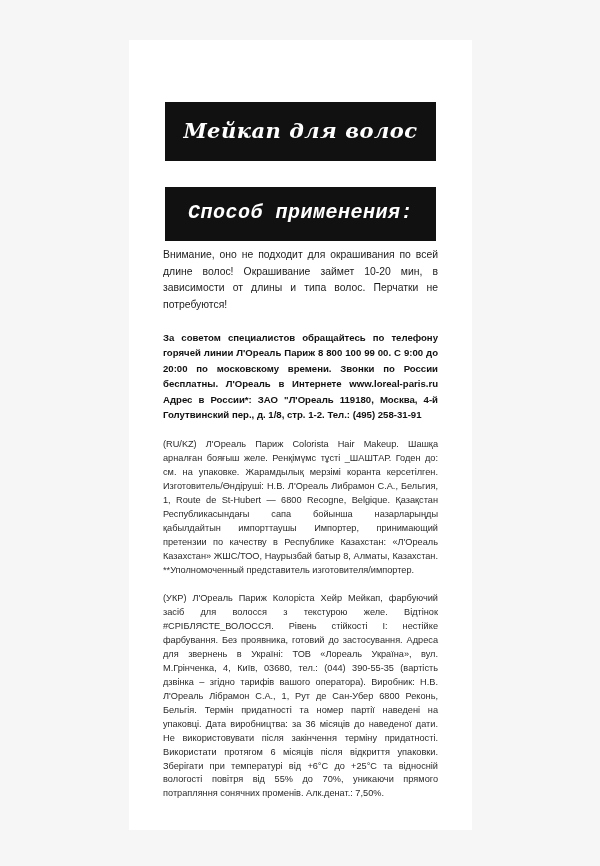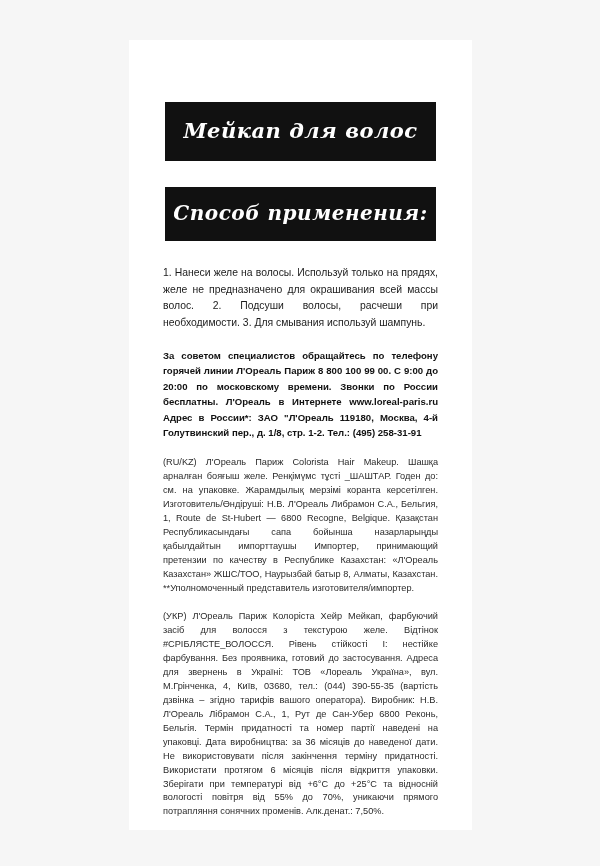--- a/index.html
+++ b/index.html
@@ -49,20 +49,21 @@
     font-family: "DejaVu Serif", serif;
     font-style: italic;
     font-weight: bold;
     font-size: 21px;
     letter-spacing: 0.5px;
     line-height: 1.1;
     white-space: nowrap;
   }
   .banner-2 .banner-title {
     font-size: 20px;
+    font-family: Liberation Mono, monospace;
   }
 
   
   .intro {
     margin: 18px 10px 0 10px;
     font-size: 12.4px;
     line-height: 1.55;
     color: #1b1b1b;
     font-weight: bold;
     text-align: left;
@@ -108,22 +109,22 @@
 
     <div class="banner banner-1">
       <div class="banner-title">Мейкап для волос</div>
     </div>
 
 
     <div class="banner banner-2">
       <div class="banner-title">Способ применения:</div>
     </div>
 
-    <p class="usage">1. Нанеси желе на волосы. Используй только на прядях, желе не предназначено для окрашивания всей массы волос. 2. Подсуши волосы, расчеши при необходимости. 3. Для смывания используй шампунь.</p>
 
+    <p class="warning">Внимание, оно не подходит для окрашивания по всей длине волос! Окрашивание займет 10-20 мин, в зависимости от длины и типа волос. Перчатки не потребуются!</p>
 
     <p class="advice">За советом специалистов обращайтесь по телефону горячей линии Л'Ореаль Париж 8 800 100 99 00. С 9:00 до 20:00 по московскому времени. Звонки по России бесплатны. Л'Ореаль в Интернете www.loreal-paris.ru Адрес в России*: ЗАО "Л'Ореаль 119180, Москва, 4-й Голутвинский пер., д. 1/8, стр. 1-2. Тел.: (495) 258-31-91</p>
 
     <p class="legal">(RU/KZ) Л'Ореаль Париж Colorista Hair Makeup. Шашқа арналған бояғыш желе. Ренқімүмс тұсті _ШАШТАР. Годен до: см. на упаковке. Жарамдылық мерзімі коранта керсетілген. Изготовитель/Өндіруші: Н.В. Л'Ореаль Либрамон С.А., Бельгия, 1, Route de St-Hubert — 6800 Recogne, Belgique. Қазақстан Республикасындағы сапа бойынша назарларыңды қабылдайтын импорттаушы Импортер, принимающий претензии по качеству в Республике Казахстан: «Л'Ореаль Казахстан» ЖШС/ТОО, Наурызбай батыр 8, Алматы, Казахстан. **Уполномоченный представитель изготовителя/импортер.</p>
 
     <p class="legal second">(УКР) Л'Ореаль Париж Колоріста Хейр Мейкап, фарбуючий засіб для волосся з текстурою желе. Відтінок #СРІБЛЯСТЕ_ВОЛОССЯ. Рівень стійкості І: нестійке фарбування. Без проявника, готовий до застосування. Адреса для звернень в Україні: ТОВ «Лореаль Україна», вул. М.Грінченка, 4, Київ, 03680, тел.: (044) 390-55-35 (вартість дзвінка – згідно тарифів вашого оператора). Виробник: Н.В. Л'Ореаль Лібрамон С.А., 1, Рут де Сан-Убер 6800 Реконь, Бельгія. Термін придатності та номер партії наведені на упаковці. Дата виробництва: за 36 місяців до наведеної дати. Не використовувати після закінчення терміну придатності. Використати протягом 6 місяців після відкриття упаковки. Зберігати при температурі від +6°C до +25°C та відносній вологості повітря від 55% до 70%, уникаючи прямого потрапляння сонячних променів. Алк.денат.: 7,50%.</p>
 
   </div>
 </div>
 

